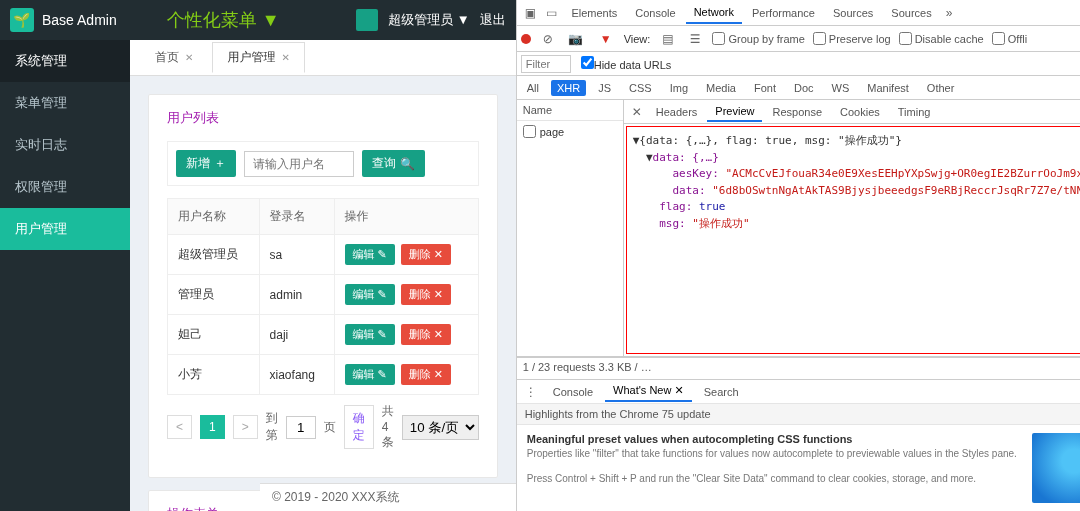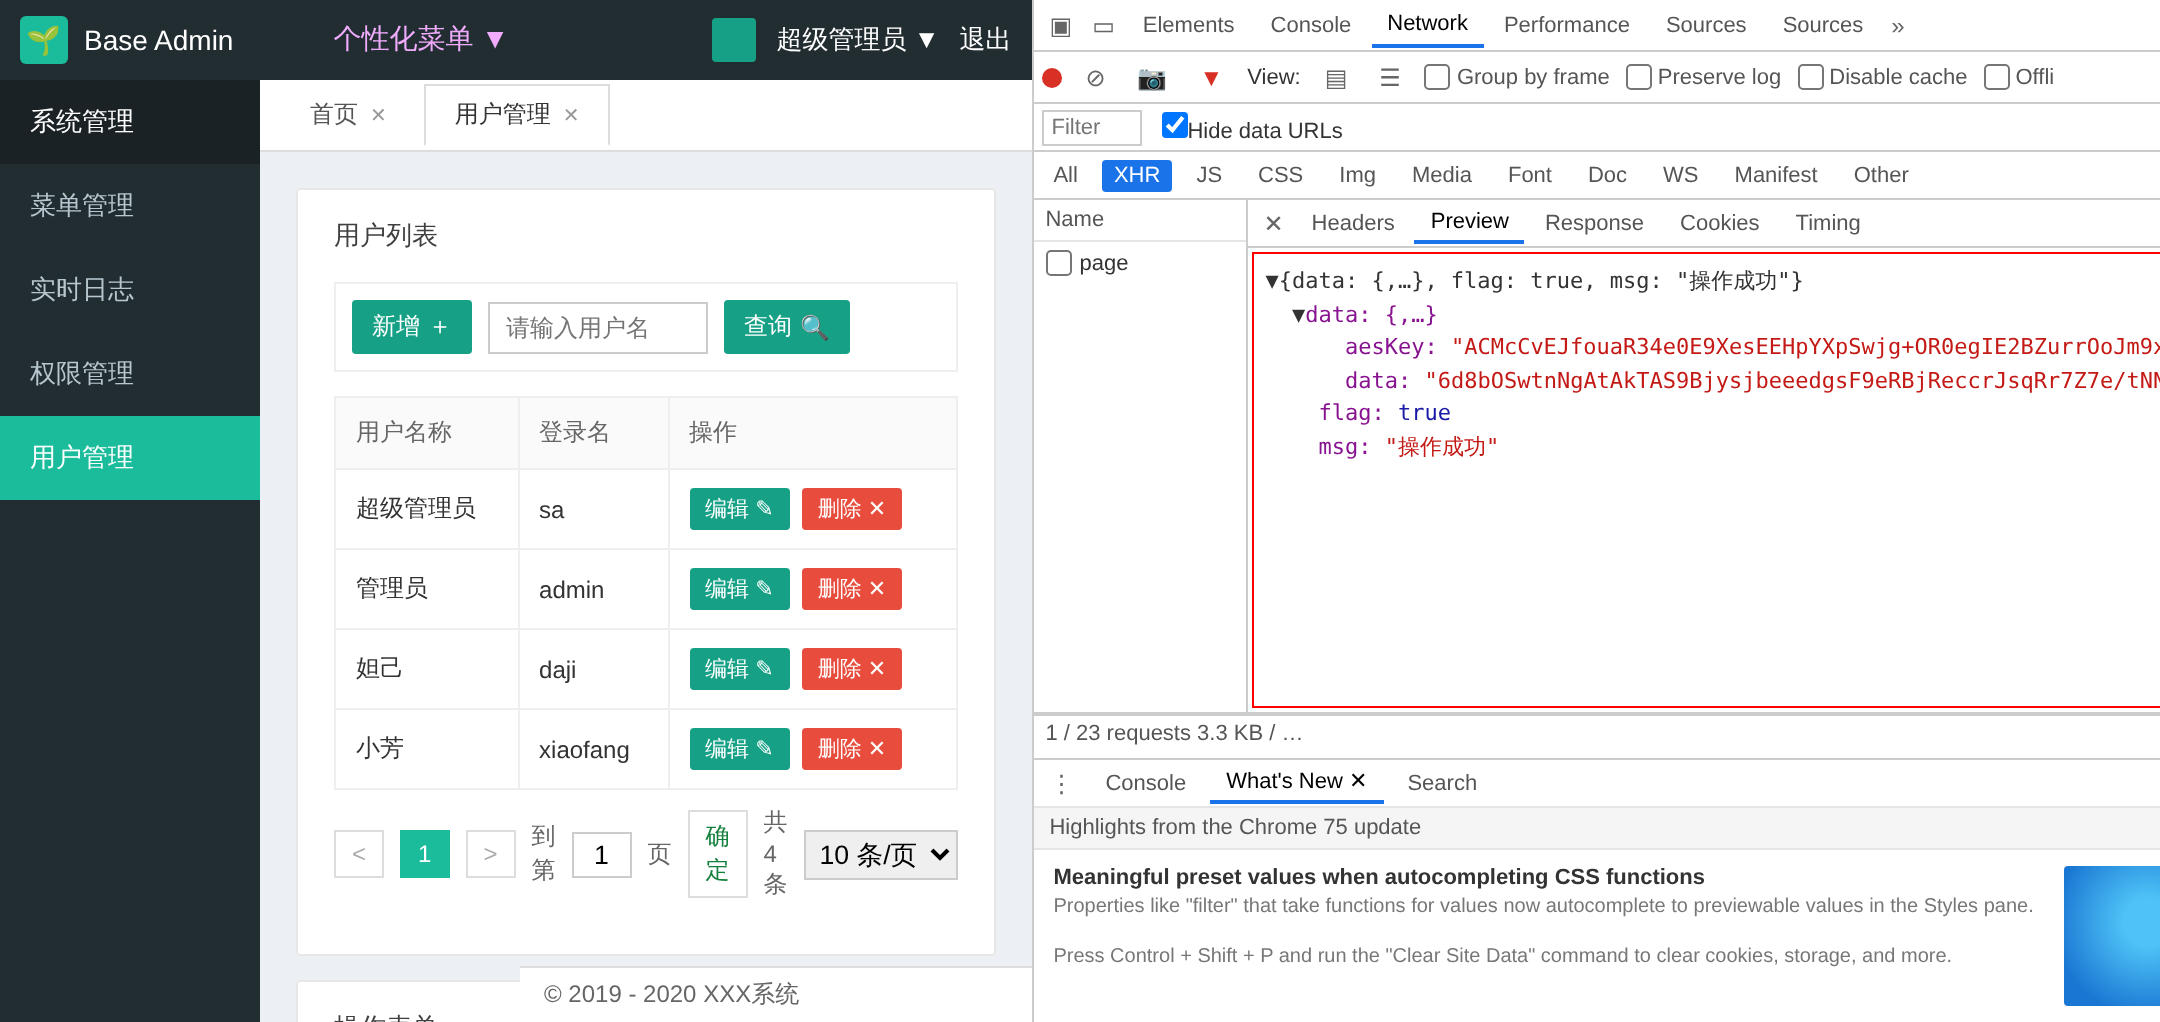--- a/index.html
+++ b/index.html
@@ -4,39 +4,39 @@
 <style>
 * { box-sizing: border-box; margin: 0; padding: 0; }
 body { font-family: "Microsoft YaHei", Arial, sans-serif; font-size: 12px; color: #333; background: #fff; overflow: hidden; }
 .screen { display: flex; width: 1080px; height: 511px; }
 
 
 .app { width: 657px; background: #f0f0f0; display: flex; flex-direction: column; position: relative; }
 .topbar { height: 40px; background: #222d32; color: #fff; display: flex; align-items: center; padding: 0 10px; }
 .logo { width: 24px; height: 24px; background: #1abc9c; border-radius: 3px; display: flex; align-items: center; justify-content: center; margin-right: 8px; font-size: 14px; }
 .brand { font-size: 14px; margin-right: 50px; }
-.personalize { font-size: 14px; color: #f0abfc; }
+.personalize { font-size: 18px; color: #84cc16; }
 .rightnav { margin-left: auto; display: flex; align-items: center; gap: 10px; font-size: 13px; }
 .avatar { width: 22px; height: 22px; background: #16a085; border-radius: 2px; }
 
 .main { flex: 1; display: flex; min-height: 0; }
 .sidebar { width: 130px; background: #222d32; color: #b8c7ce; padding-top: 0; }
 .sidebar-item { padding: 12px 15px; font-size: 13px; cursor: pointer; }
 .sidebar-item.top { background: #1a2226; color: #fff; }
 .sidebar-item.active { background: #1abc9c; color: #fff; }
 
 .content { flex: 1; background: #ecf0f5; display: flex; flex-direction: column; position: relative; }
 .tabs { height: 36px; background: #fff; border-bottom: 1px solid #ddd; display: flex; align-items: center; padding: 0 10px; gap: 4px; }
 .tab { padding: 6px 14px; font-size: 12px; color: #555; border: 1px solid transparent; position: relative; cursor: pointer; }
 .tab.active { border: 1px solid #ddd; border-bottom: 1px solid #fff; background: #fff; color: #333; }
 .tab .x { margin-left: 6px; color: #999; font-size: 10px; }
 
 .panel-area { flex: 1; padding: 18px; overflow: auto; }
 .card { background: #fff; border: 1px solid #e7e7e7; border-radius: 2px; padding: 14px 18px 18px; margin-bottom: 12px; }
-.card-title { font-size: 13px; color: #404040; margin-bottom: 14px; }
+.card-title { font-size: 13px; color: #a21caf; margin-bottom: 14px; }
 
 .toolbar-row { display: flex; gap: 8px; margin-bottom: 12px; align-items: center; padding: 8px; border: 1px solid #eee; }
 .btn { display: inline-flex; align-items: center; gap: 4px; padding: 5px 10px; font-size: 12px; border: none; border-radius: 2px; cursor: pointer; color: #fff; background: #1abc9c; text-align: center; }
 .btn.teal { background: #16a085; }
 .input { padding: 5px 8px; border: 1px solid #ccc; font-size: 12px; width: 110px; }
 
 table.grid { width: 100%; border-collapse: collapse; font-size: 12px; }
 .grid th, .grid td { border: 1px solid #eee; padding: 9px 10px; text-align: left; }
 .grid th { background: #fafafa; font-weight: normal; color: #666; }
 .actions { display: flex; gap: 6px; }
@@ -185,21 +185,21 @@
                   </tr>
               </tbody>
             </table>
             <div class="pager">
               <span class="pgbtn">&lt;</span>
               <span class="pgbtn active">1</span>
               <span class="pgbtn">&gt;</span>
               <span>到第</span>
               <input class="pgin" value="1" style="">
               <span>页</span>
-              <span class="pgbtn" style="color:#15803d">确定</span>
+              <span class="pgbtn" style="color:#8b5cf6">确定</span>
               <span>共 4 条</span>
               <select class="sel"><option>10 条/页</option></select>
             </div>
           </div>
           <div class="card">
             <div class="card-title">操作表单</div>
           </div>
         </div>
         <div class="footer">© 2019 - 2020 XXX系统</div>
       </div>

